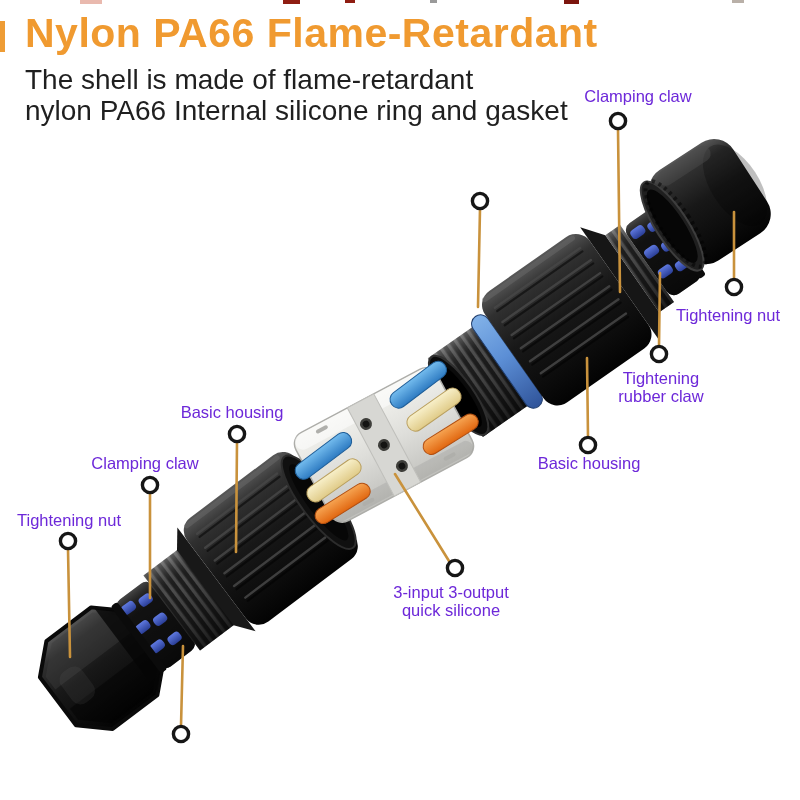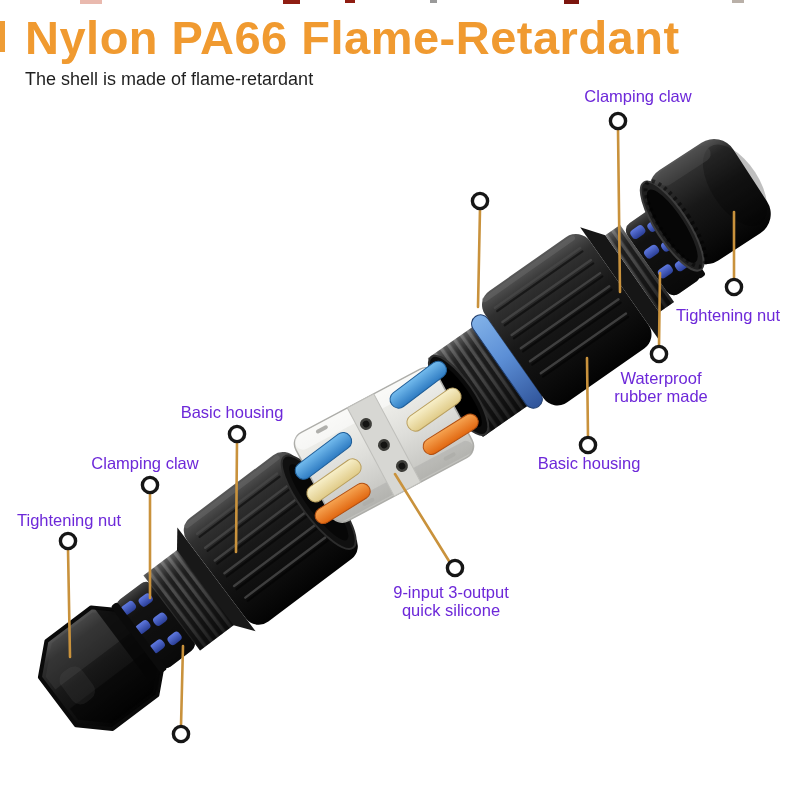--- a/index.html
+++ b/index.html
@@ -1,21 +1,21 @@
 <!DOCTYPE html>
 <html><head>
 <meta charset="utf-8">
 <style>
   html,body{margin:0;padding:0;}
   body{width:800px;height:800px;position:relative;background:#ffffff;overflow:hidden;
        font-family:"Liberation Sans", sans-serif;}
   .stage{position:absolute;left:0;top:0;width:800px;height:800px;}
-  .title{position:absolute;left:25px;top:10px;font-size:47px;font-weight:bold;
+  .title{position:absolute;left:25px;top:10px;font-size:41px;font-weight:bold;
          letter-spacing:.5px;color:#F09A30;white-space:nowrap;}
-  .subtitle{position:absolute;left:25px;top:64px;font-size:18px;line-height:31px;
+  .subtitle{position:absolute;left:25px;top:64px;font-size:28px;line-height:31px;
             color:#1f1f1f;white-space:nowrap;}
   .label{position:absolute;font-size:16.5px;line-height:18px;color:#6d28d9;
          white-space:nowrap;text-align:center;transform:translateX(-50%);}
   .artifact{position:absolute;}
   svg{position:absolute;left:0;top:0;}
 </style>
 </head>
 <body>
 
 <div class="stage">
@@ -242,42 +242,43 @@
       <circle cx="150" cy="485" r="7.6"></circle>
       <circle cx="68" cy="541" r="7.6"></circle>
       <circle cx="455" cy="568" r="7.6"></circle>
       <circle cx="181" cy="734" r="7.6"></circle>
     </g>
   </svg>
 
   <div class="title">Nylon PA66 Flame-Retardant</div>
   <div class="subtitle">
     <div>The shell is made of flame-retardant</div>
+    <div>nylon PA66 Internal silicone ring and gasket</div>
   </div>
 
   <div class="label" style="left:638px;top:87px">Clamping claw</div>
 
 
   <div class="label" style="left:728px;top:306px">Tightening nut</div>
 
   <div class="label" style="left:661px;top:369px">
-    <div>Waterproof</div>
-    <div>rubber made</div>
+    <div>Tightening</div>
+    <div>rubber claw</div>
   </div>
 
   <div class="label" style="left:589px;top:454px">Basic housing</div>
 
   <div class="label" style="left:232px;top:403px">Basic housing</div>
 
   <div class="label" style="left:145px;top:454px">Clamping claw</div>
 
   <div class="label" style="left:69px;top:511px">Tightening nut</div>
 
   <div class="label" style="left:451px;top:583px">
-    <div>9-input 3-output</div>
+    <div>3-input 3-output</div>
     <div>quick silicone</div>
   </div>
 
 
   <span class="artifact" style="left:80px;top:0;width:22px;height:4px;background:#E9B9AE"></span>
   <span class="artifact" style="left:283px;top:0;width:17px;height:4px;background:#8F1D12"></span>
   <span class="artifact" style="left:345px;top:0;width:10px;height:3px;background:#8F1D12"></span>
   <span class="artifact" style="left:430px;top:0;width:7px;height:3px;background:#9a9a9a"></span>
   <span class="artifact" style="left:564px;top:0;width:15px;height:4px;background:#7C150E"></span>
   <span class="artifact" style="left:732px;top:0;width:12px;height:3px;background:#b9b0a8"></span>

